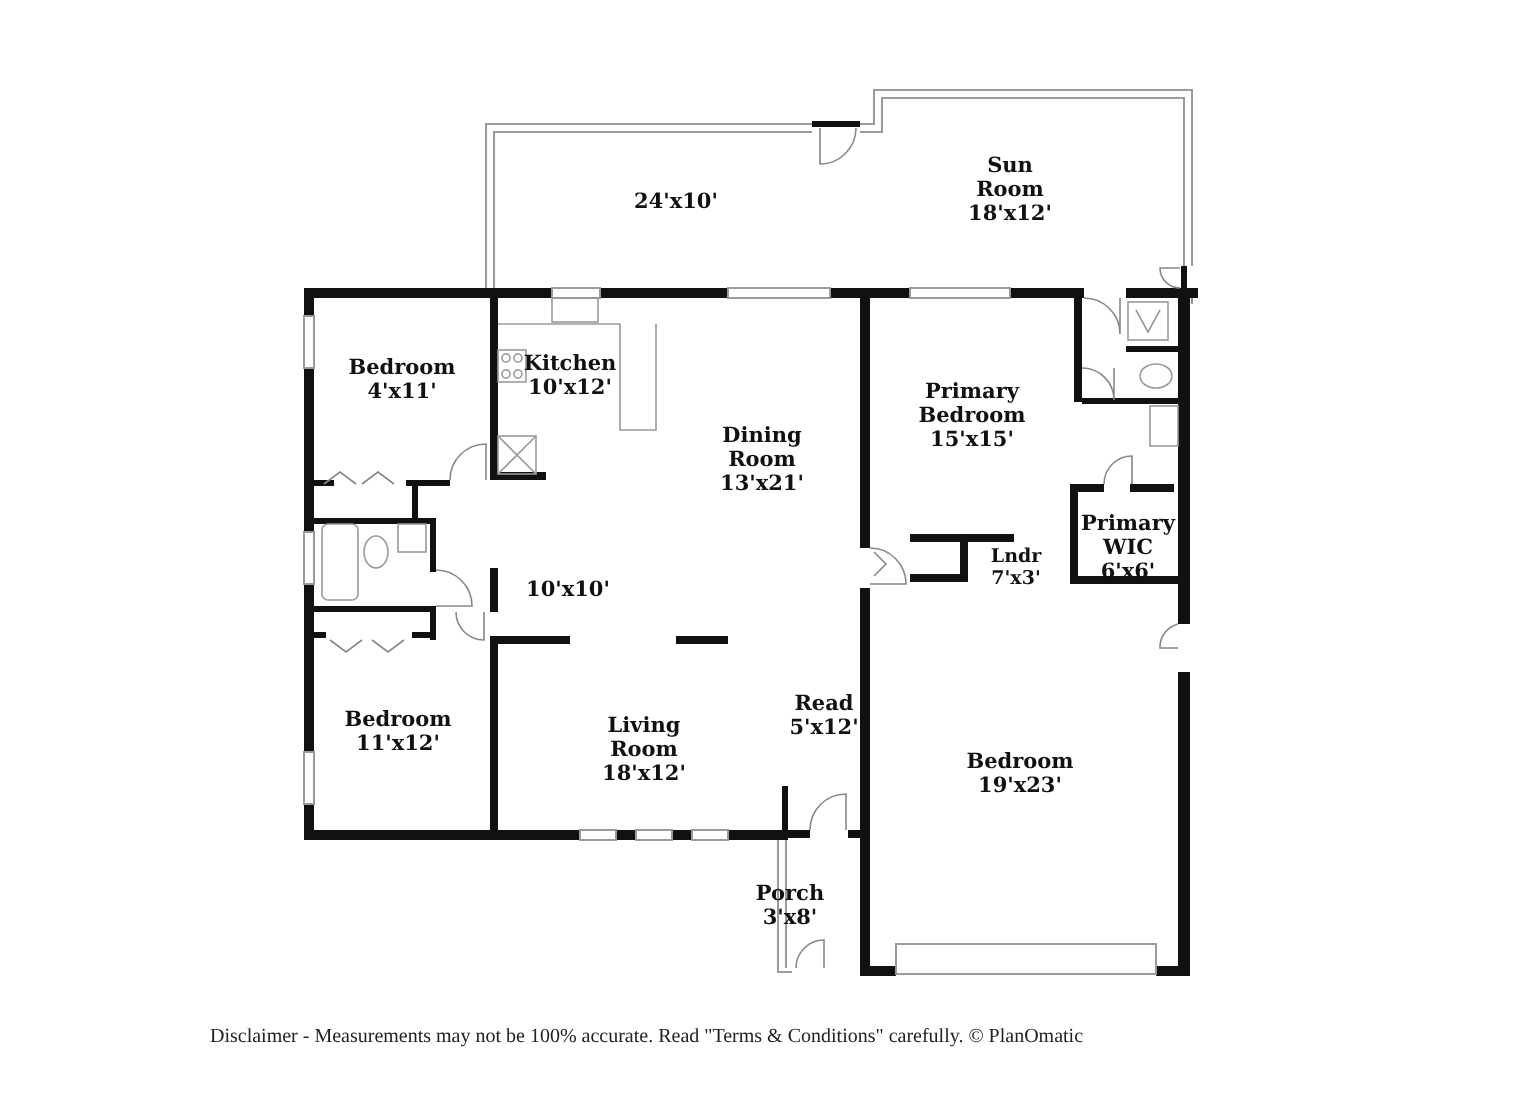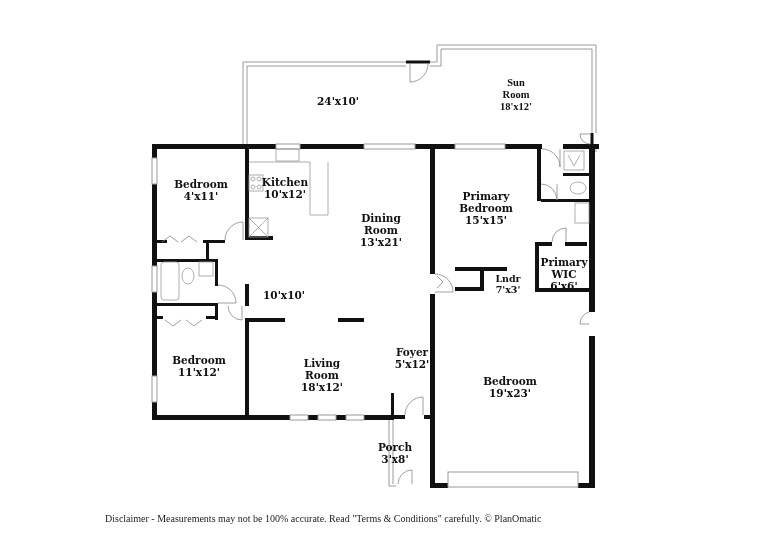--- a/index.html
+++ b/index.html
@@ -156,21 +156,21 @@
     <rect x="564" y="151" width="20" height="19"></rect>
     <path d="M568 155 L574 166 L580 155"></path>
     <ellipse cx="578" cy="188" rx="8" ry="6"></ellipse>
     <rect x="575" y="203" width="14" height="20"></rect>
   </g>
 </svg>
 
 <div class="label" style="left:338px; top:95px;">
   <span>24'x10'</span>
 </div>
-<div class="label" style="left:516px; top:77px;font-family:Liberation Serif, serif;">
+<div class="label" style="left:505px; top:77px;">
   <span>Sun</span>
   <span>Room</span>
   <span>18'x12'</span>
 </div>
 <div class="label" style="left:201px; top:178px;">
   <span>Bedroom</span>
   <span>4'x11'</span>
 </div>
 <div class="label" style="left:285px; top:176px;">
   <span>Kitchen</span>
@@ -201,21 +201,21 @@
 <div class="label" style="left:199px; top:354px;">
   <span>Bedroom</span>
   <span>11'x12'</span>
 </div>
 <div class="label" style="left:322px; top:357px;">
   <span>Living</span>
   <span>Room</span>
   <span>18'x12'</span>
 </div>
 <div class="label" style="left:412px; top:346px;">
-  <span>Foyer</span>
+  <span>Read</span>
   <span>5'x12'</span>
 </div>
 <div class="label" style="left:510px; top:375px;">
   <span>Bedroom</span>
   <span>19'x23'</span>
 </div>
 <div class="label" style="left:395px; top:441px;">
   <span>Porch</span>
   <span>3'x8'</span>
 </div>

